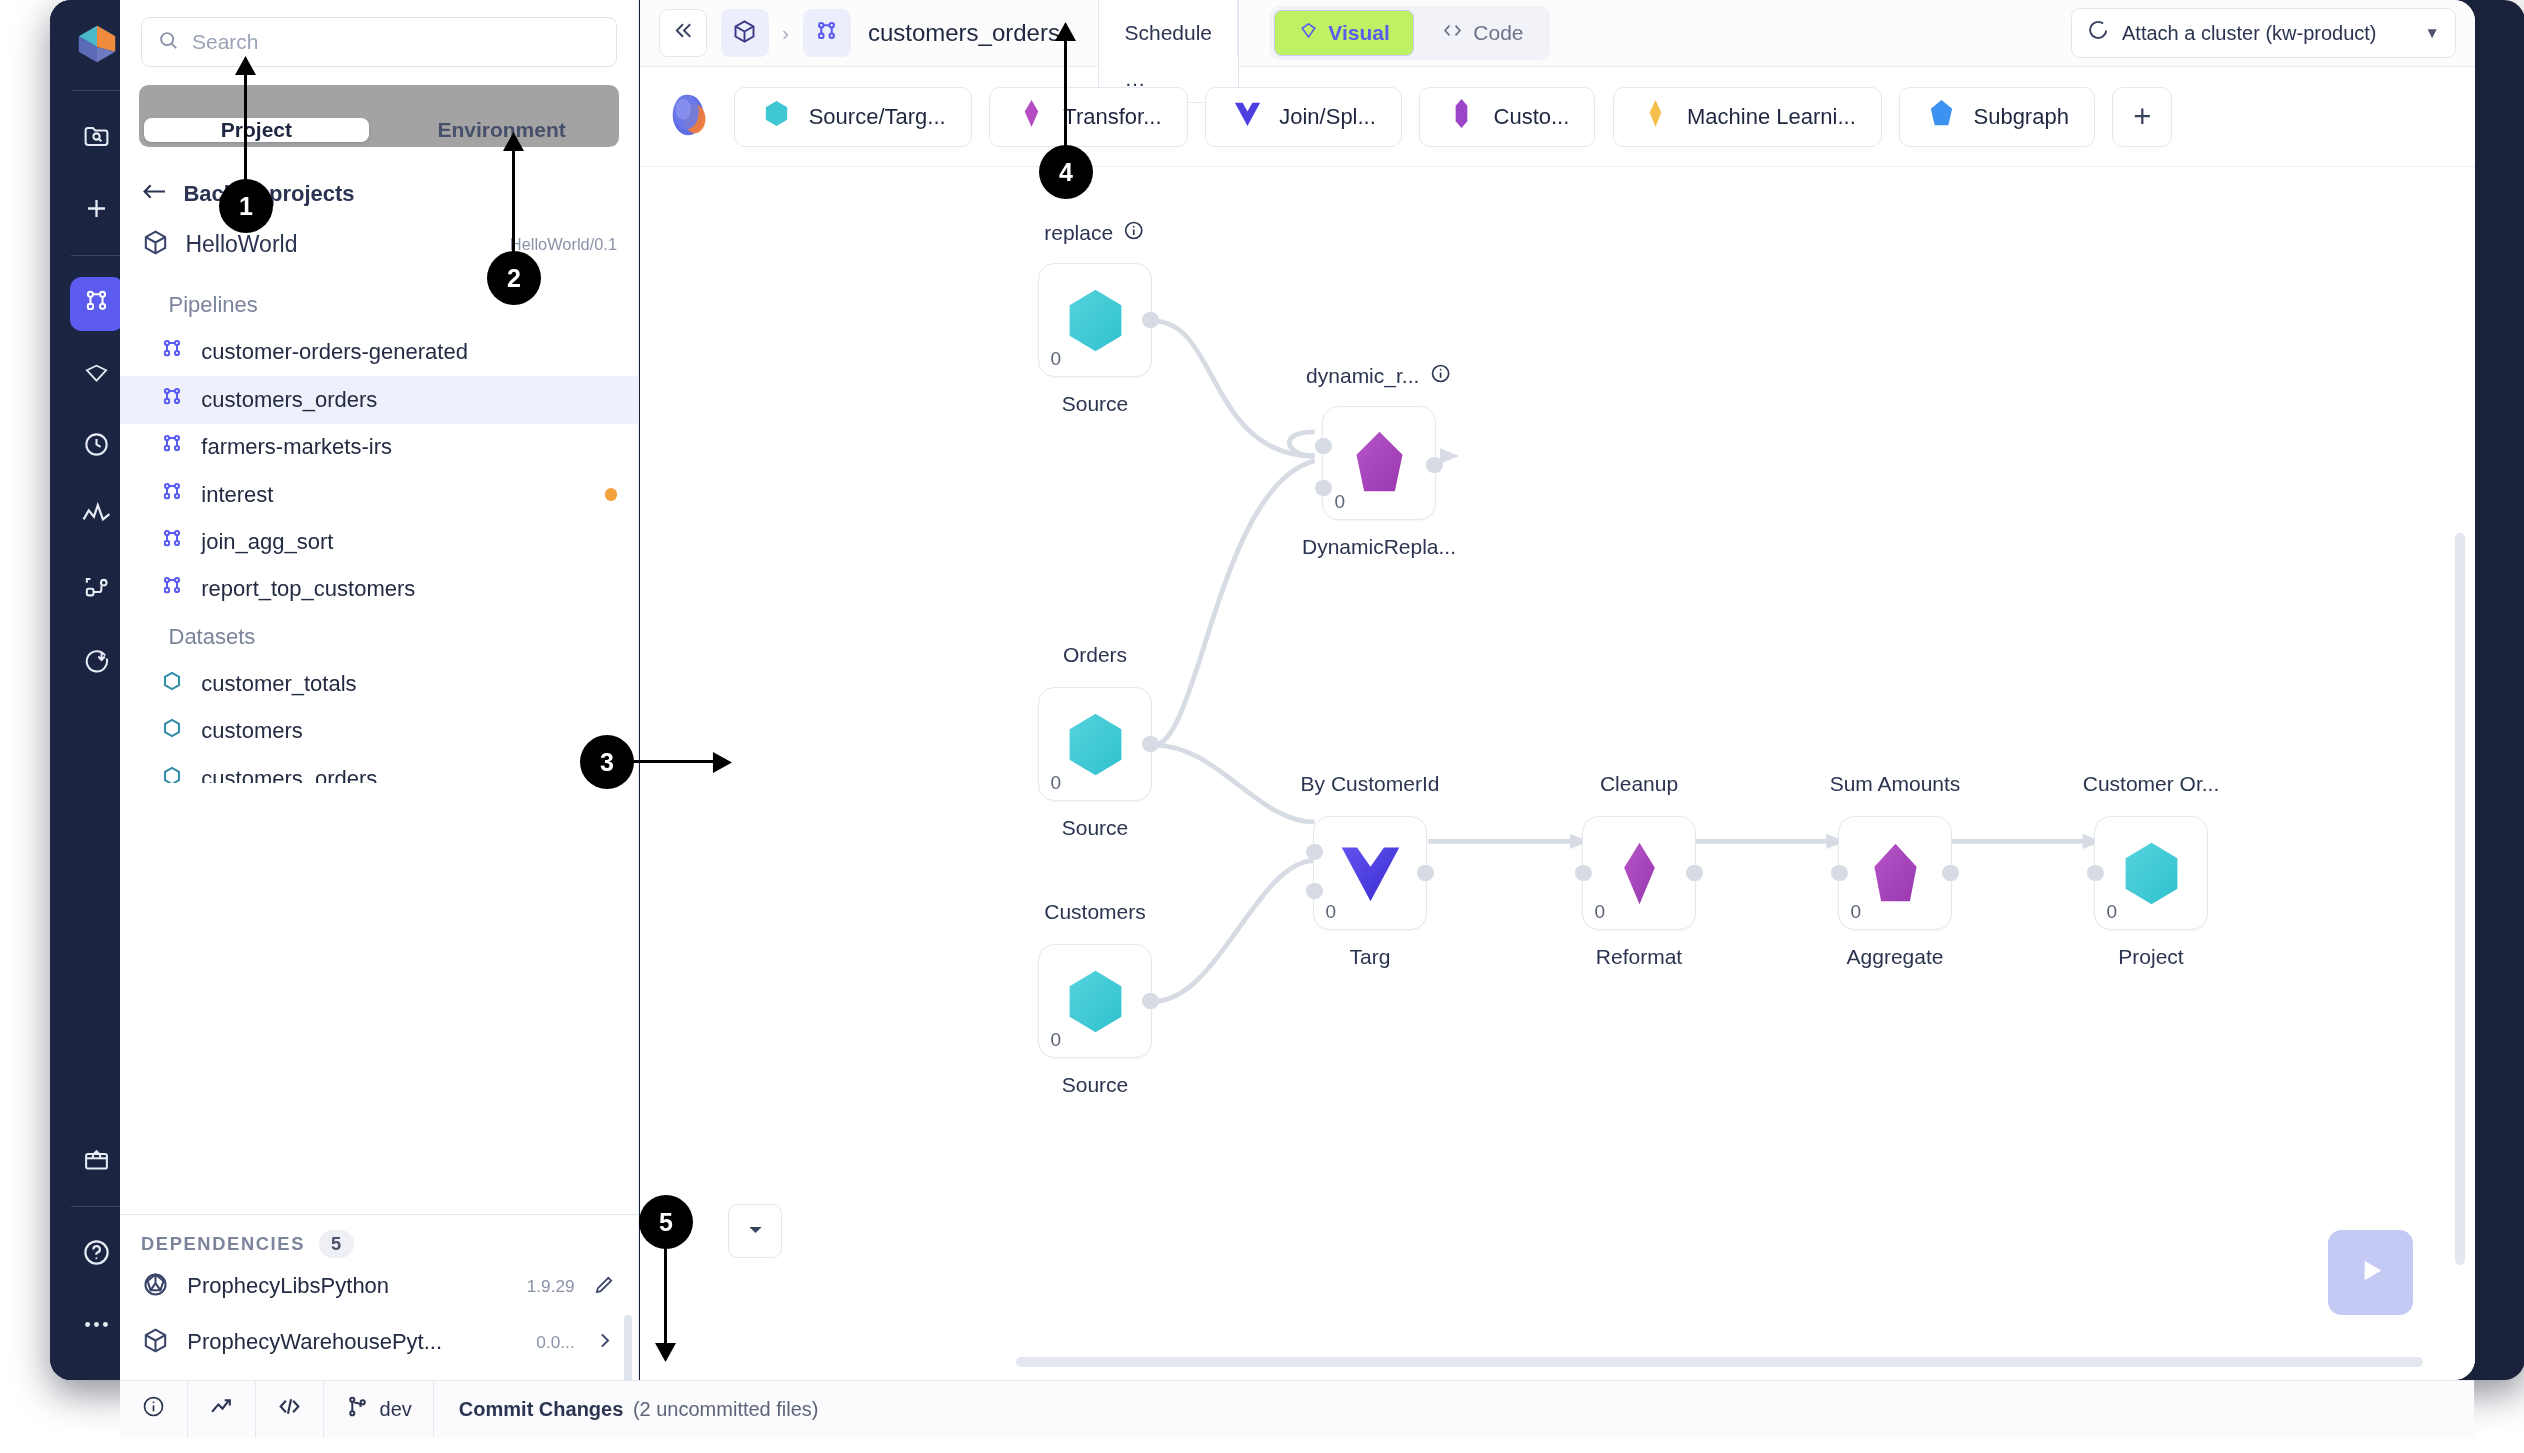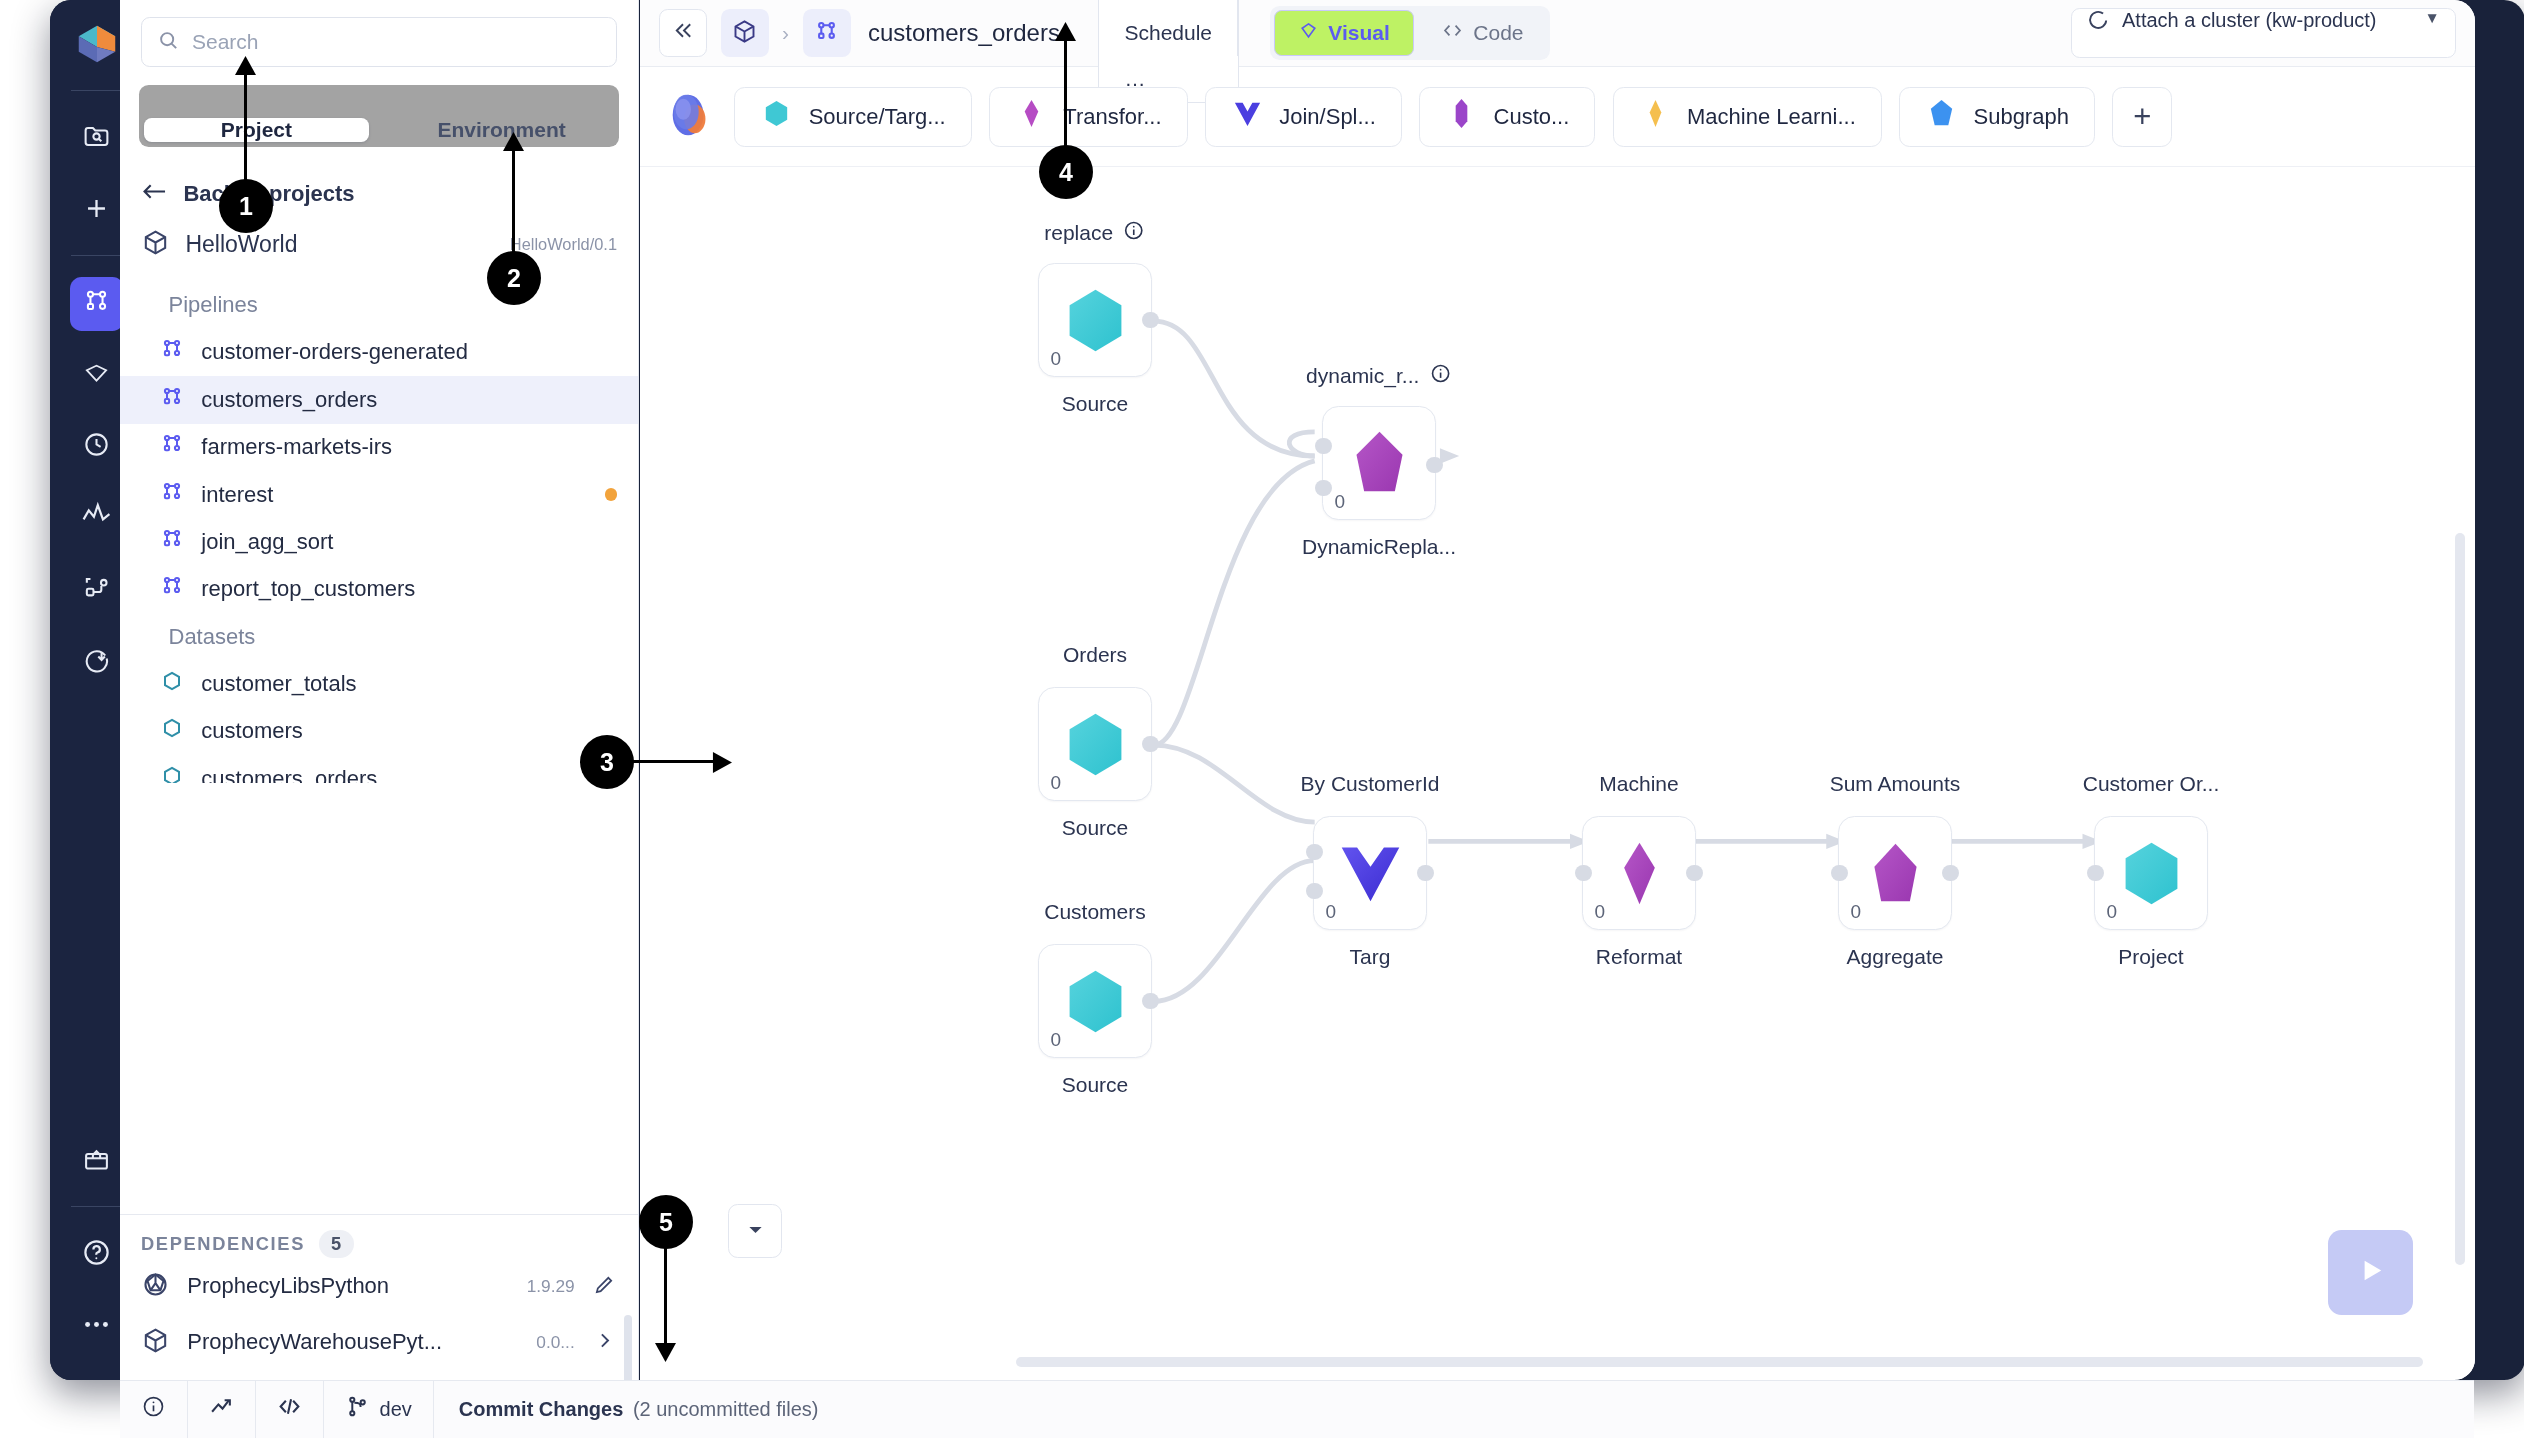--- a/index.html
+++ b/index.html
@@ -126,21 +126,21 @@
   .crumb-sep{ color:#aab1c3; font-size:21px; }
   .crumb-title{ font-size:24px; color:#1f2740; margin-left:3.9px; }
   .btn-group{ display:flex; margin-left:25px; border:1px solid #e2e6ef; border-radius:8.7px; overflow:hidden; background:#fff;flex-direction:column; }
   .btn-group > div{ padding:0 25px; height:46px; display:flex;align-items:center; font-size:21px; color:#2b3450; border-right:1px solid #e2e6ef; cursor:pointer; }
   .btn-group > div:last-child{ border-right:none; }
   .vc-toggle{ display:flex; margin-left:17.3px; background:#f1f3f8; border-radius:9.6px; padding:3.9px; gap:3.9px; }
   .vc-item{ display:flex;align-items:center;gap:9.6px; padding:0 23px;height:46px;border-radius:7.7px;font-size:21px;color:#6c7489;cursor:pointer;}
   .vc-item.active{ background:#bef264; color:#5b5bf0; border:1px solid #c9c9fa; font-weight:600; }
   .cluster{
     margin-left:auto; width:385px; height:50px; border:1px solid #e2e6ef; border-radius:8.7px;
-    background:#fff; display:flex; align-items:flex-start; gap:11.6px; padding:0 15.4px; font-size:20px; color:#2b3450; cursor:pointer;
+    background:#fff; display:flex; align-items:center; gap:11.6px; padding:0 15.4px; font-size:20px; color:#2b3450; cursor:pointer;
   }
   .cluster .cv{ margin-left:auto; color:#5a6party; color:#4a5369; font-size:15.4px; }
 
   .gembar{
     height:100px; display:flex; align-items:center; gap:17.3px; padding:0 25px;
     border-bottom:1px solid #eef0f5; background:#fff;
   }
   .gem-btn{
     height:60px; border:1px solid #e4e8f0; border-radius:10.6px; background:#fff;
     display:flex; align-items:center; gap:15.4px; padding:0 25px; font-size:22px; color:#1f2740; cursor:pointer;
@@ -759,21 +759,21 @@
           <span class="cnt">0</span>
           <span class="port" style="left:-7.7px;top:27px"></span>
           <span class="port" style="left:-7.7px;top:66px"></span>
           <span class="port" style="right:-7.7px;top:48px"></span>
         </div>
         <div class="nlabel">Targ</div>
       </div>
 
       <div class="node" style="left:942px; top:649px;">
         <div class="ntitle">
-          <span>Machine</span>
+          <span>Cleanup</span>
         </div>
         <div class="nbox">
           <svg width="71" height="71" viewBox="0 0 74 74">
               <path d="M37 5l16 26-16 38-16-38z" fill="url(#purpA)"></path>
             </svg>
           <span class="cnt">0</span>
           <span class="port" style="left:-7.7px;top:48px"></span>
           <span class="port" style="right:-7.7px;top:48px"></span>
         </div>
         <div class="nlabel">Reformat</div>

